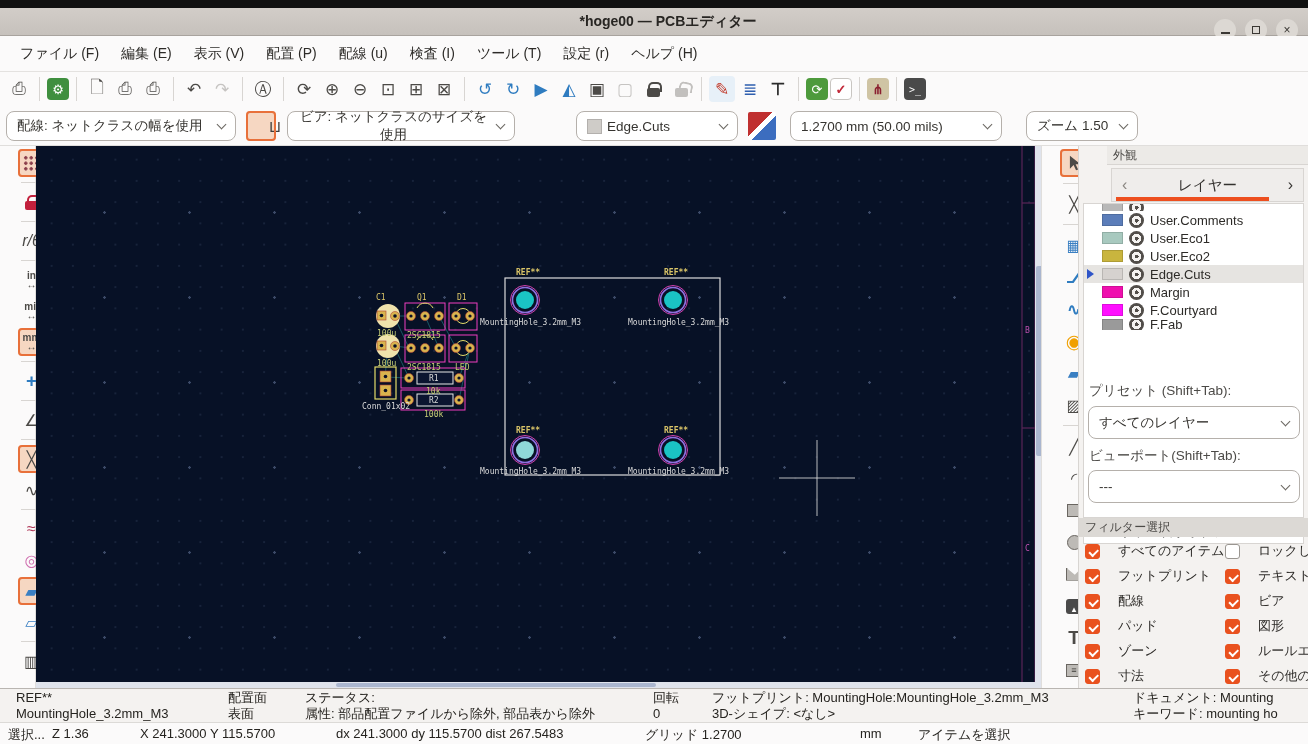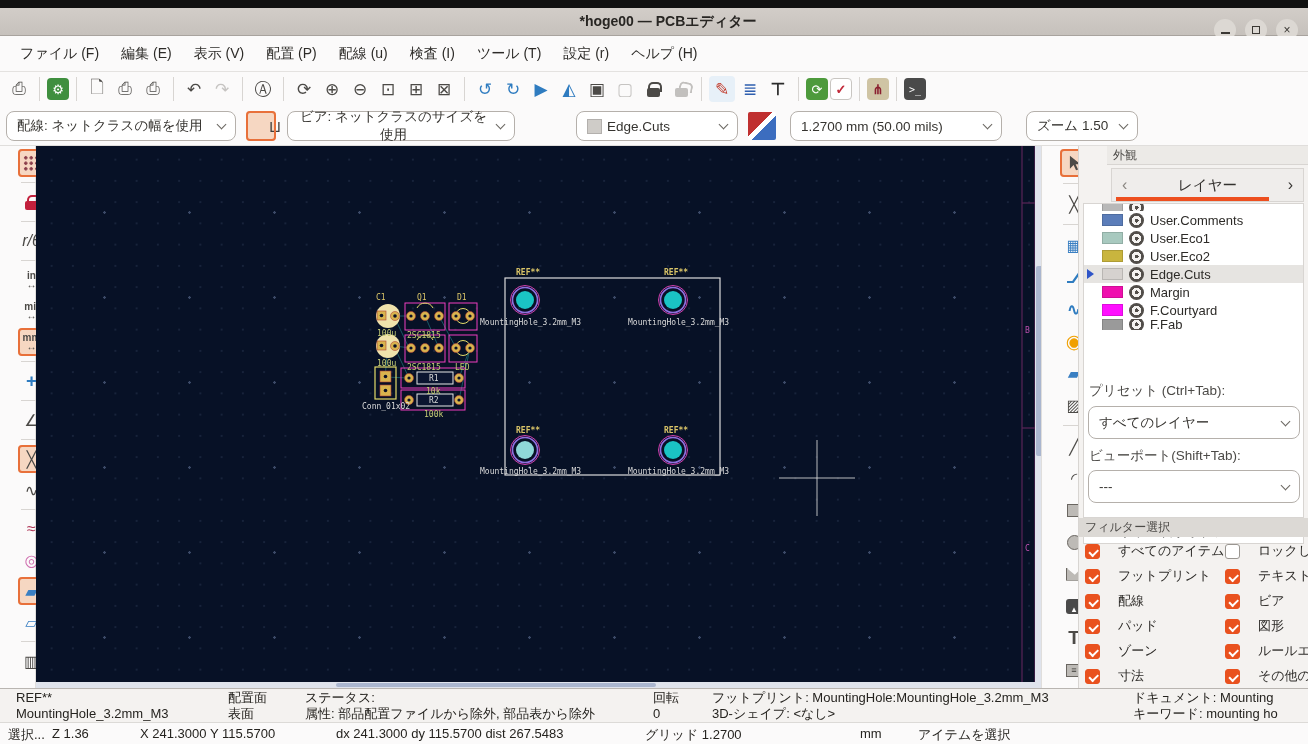--- a/index.html
+++ b/index.html
@@ -459,21 +459,21 @@
     <div class="lrow" style="height:11px;overflow:hidden;">
       <span class="swatch" style="background: rgb(154, 154, 154);"></span>
       <span class="eye"></span>
       <span>F.Fab</span>
     </div>
   </div>
   <div id="layeropts">
     <span class="tri"></span>
     <span>レイヤー表示オプション</span>
   </div>
-  <div class="plabel" style="top:236px;">プリセット (Ctrl+Tab):</div>
+  <div class="plabel" style="top:236px;">プリセット (Shift+Tab):</div>
   <div class="sel" style="left:9px;top:260px;width:212px;height:33px;">
     <span>すべてのレイヤー</span>
       <span class="chev"></span>
   </div>
   <div class="plabel" style="top:301px;">ビューポート(Shift+Tab):</div>
   <div class="sel" style="left:9px;top:324px;width:212px;height:33px;">
     <span>---</span>
       <span class="chev"></span>
   </div>
   <div id="filterhdr">フィルター選択</div>

